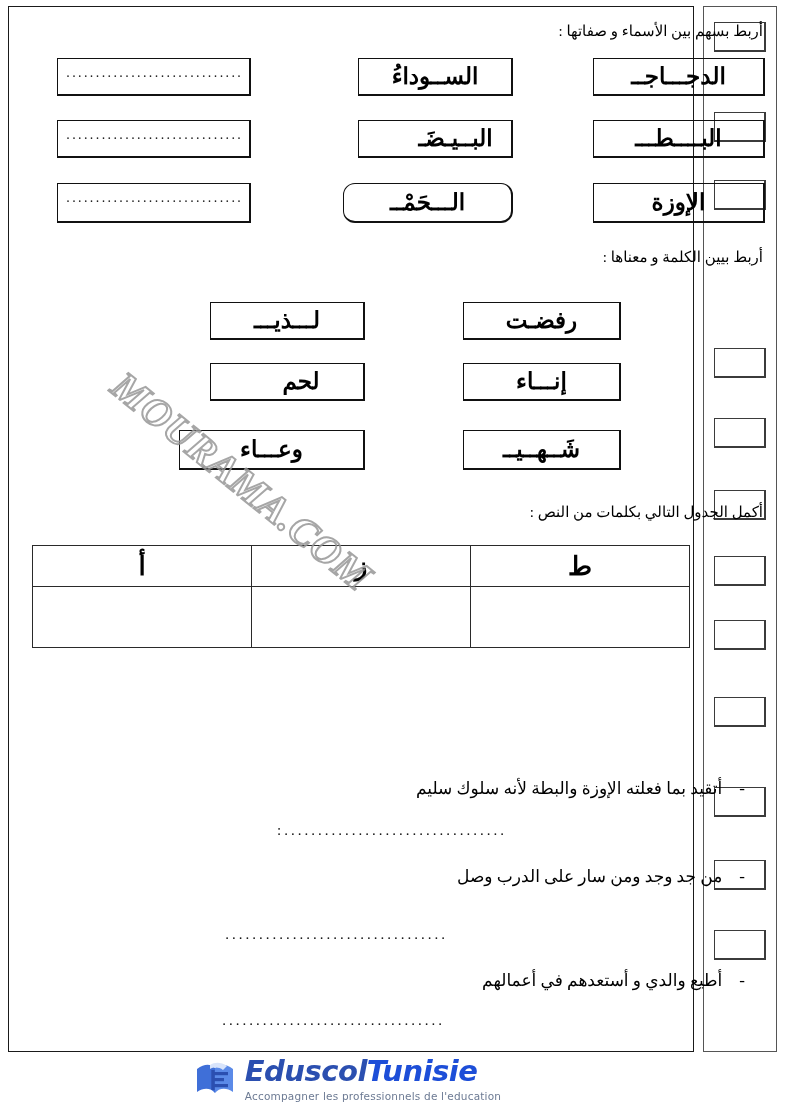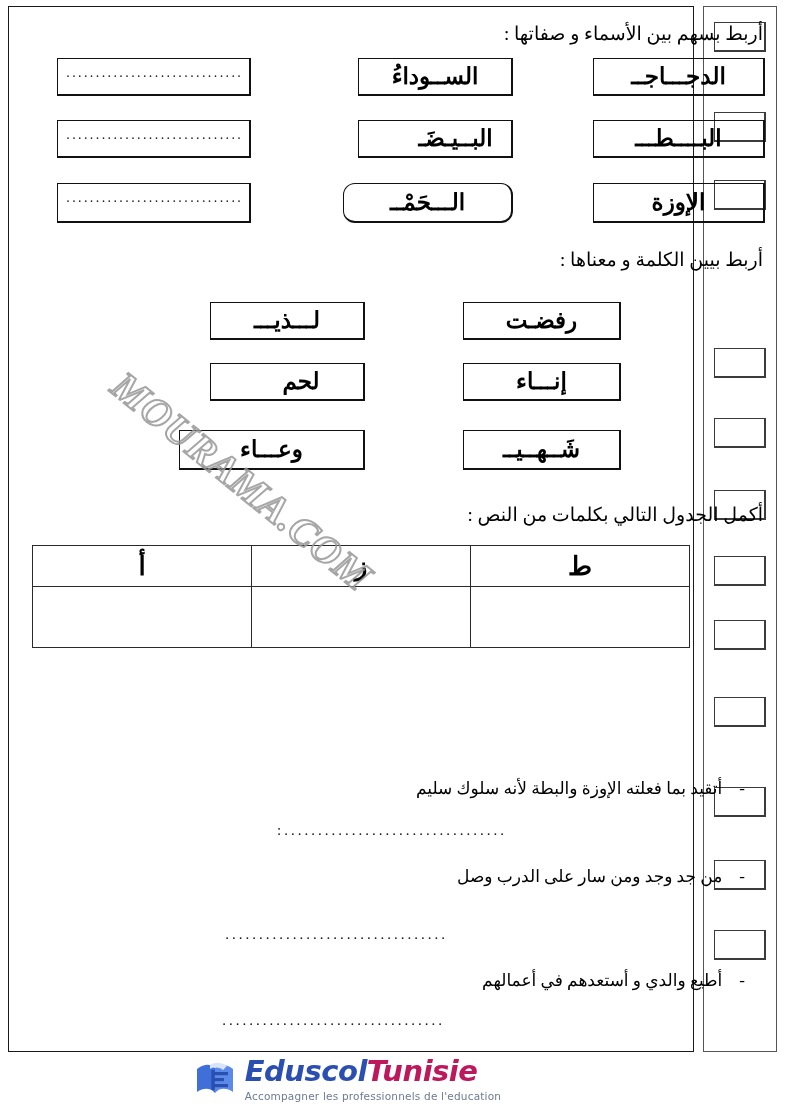--- a/index.html
+++ b/index.html
@@ -49,21 +49,21 @@
     border-right-width: 2px;
     border-bottom-width: 2px;
     background: #ffffff;
   }
 
   
   .instr {
     position: absolute;
     right: 22px;
     text-align: right;
-    font-size: 19px;
+    font-size: 15px;
     line-height: 1.25;
     white-space: nowrap;
     direction: rtl;
   }
 
   
   .wbox {
     position: absolute;
     box-sizing: border-box;
     border: 1px solid #111111;
@@ -188,21 +188,21 @@
     line-height: 1;
   }
   .logo-title {
     font-family: "DejaVu Sans", sans-serif;
     font-size: 29px;
     font-weight: bold;
     font-style: italic;
     letter-spacing: -0.5px;
   }
   .logo-title .a { color: #2b4fb0; }
-  .logo-title .b { color: #be185d; }
+  .logo-title .b { color: #1d4ed8; }
   .logo-tagline {
     font-family: "DejaVu Sans", sans-serif;
     font-size: 10.5px;
     color: #6c7a93;
     margin-top: 5px;
     letter-spacing: 0.2px;
   }
 </style>
 </head>
 <body>

